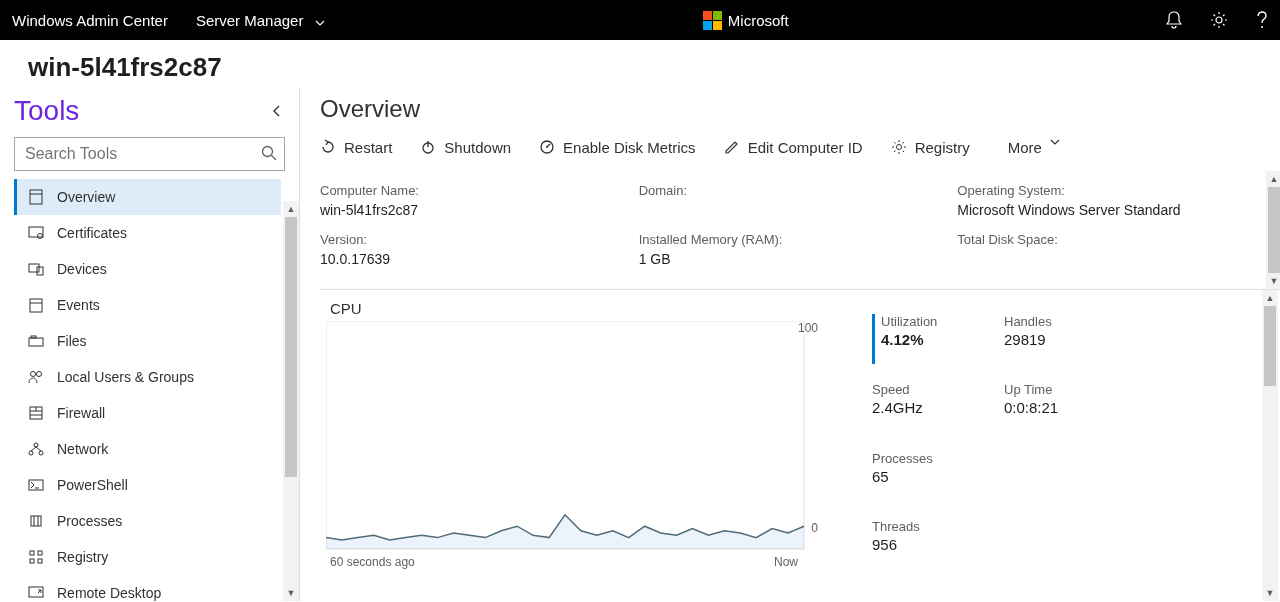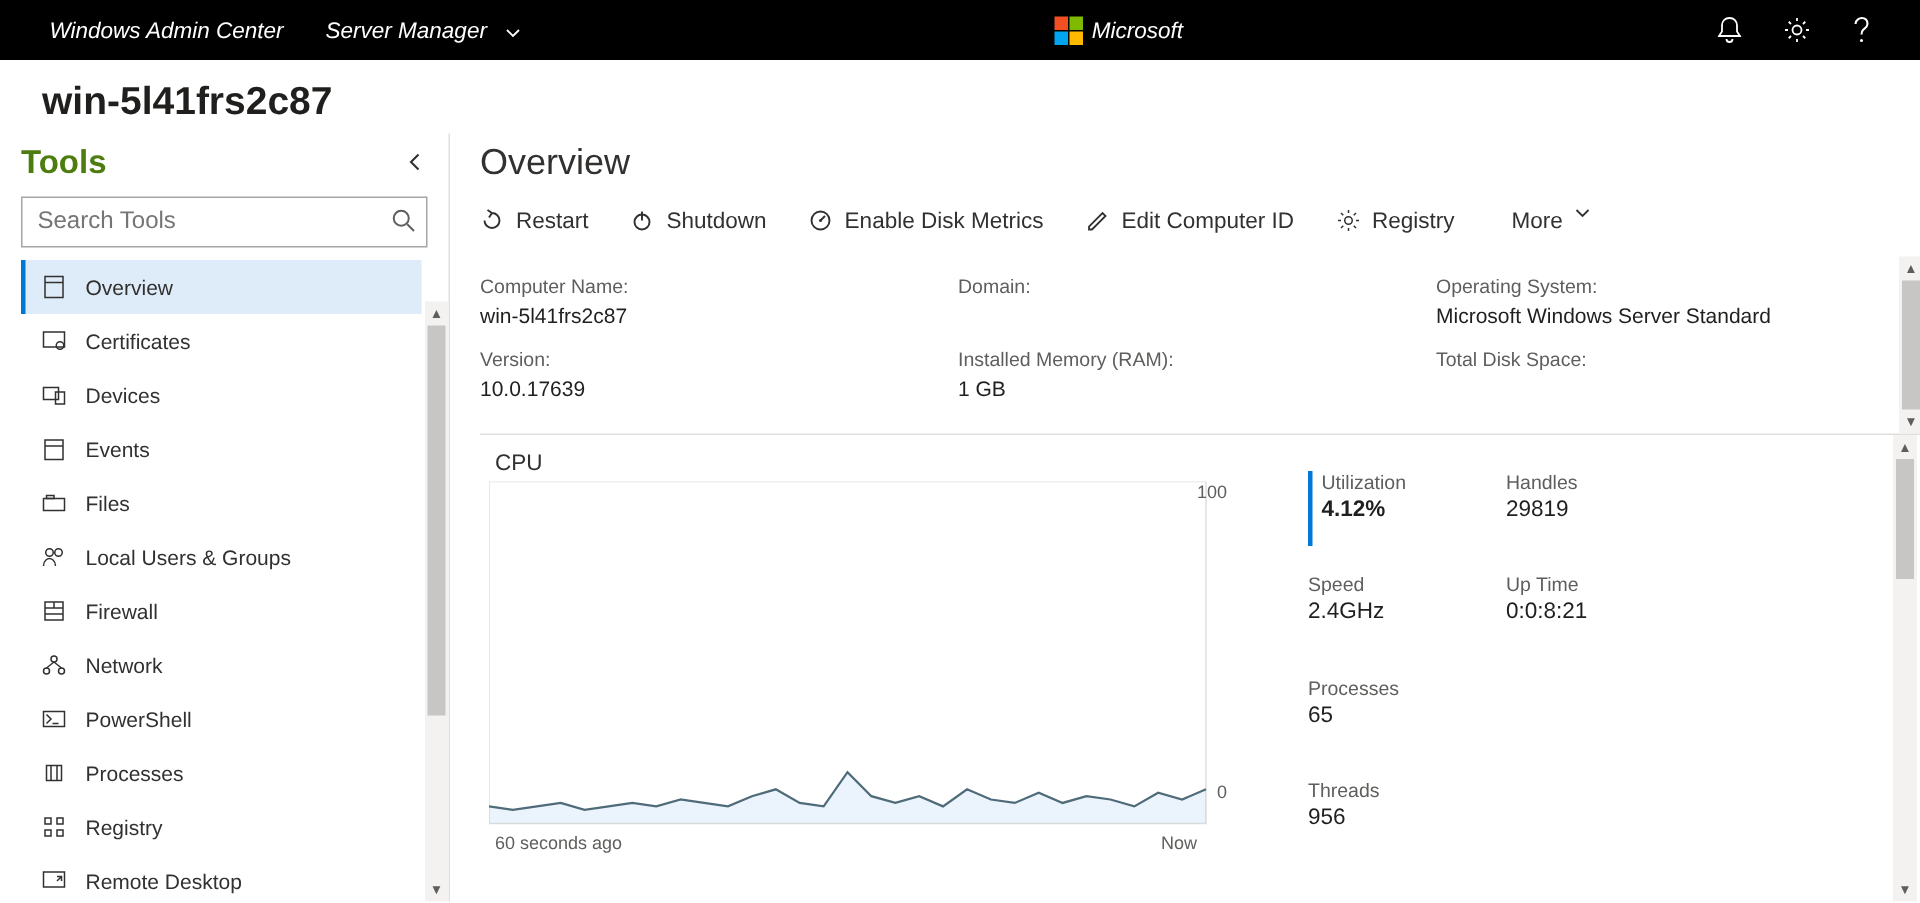--- a/index.html
+++ b/index.html
@@ -1,38 +1,38 @@
 <!DOCTYPE html>
 <html><head>
 <meta charset="utf-8">
 <style>
   * { box-sizing: border-box; margin: 0; padding: 0; }
   body { font-family: "Segoe UI", -apple-system, sans-serif; font-size: 14px; color: #323130; width: 1280px; height: 602px; overflow: hidden; background: #fff; }
   
   
-  .topbar { height: 40px; background: #000; color: #fff; display: flex; align-items: center; padding: 0 33px; font-style: italic; }
+  .topbar { height: 40px; background: #000; color: #fff; display: flex; align-items: center; padding: 0 12px; }
   .topbar-left { display: flex; align-items: center; gap: 28px; }
   .topbar-title { font-size: 15px; font-weight: 400; }
   .topbar-dropdown { font-size: 15px; display: flex; align-items: center; gap: 12px; cursor: pointer; }
   .topbar-center { flex: 1; display: flex; align-items: center; justify-content: center; gap: 6px; font-size: 15px; }
   .ms-logo { display: grid; grid-template-columns: 9px 9px; grid-template-rows: 9px 9px; gap: 1px; }
   .ms-logo > div:nth-child(1){background:#f25022;} .ms-logo > div:nth-child(2){background:#7fba00;}
   .ms-logo > div:nth-child(3){background:#00a4ef;} .ms-logo > div:nth-child(4){background:#ffb900;}
   .topbar-right { display: flex; align-items: center; gap: 28px; }
   .topbar-right svg { display:block; }
 
   
   .hostbar { padding: 12px 28px 6px 28px; }
   .hostbar h1 { font-size: 26px; font-weight: 700; color: #201f1e; }
 
   
   .main { display: flex; height: calc(602px - 40px - 50px); }
   .sidebar { width: 300px; border-right: 1px solid #e1dfdd; display:flex; flex-direction:column; padding: 6px 14px 0 14px; position:relative;}
   .sidebar-header { display:flex; align-items:center; justify-content:space-between; margin-bottom:10px;}
-  .sidebar-header h2 { font-size: 22px; font-weight: 700; color:#4d7c0f;}
+  .sidebar-header h2 { font-size: 28px; font-weight: 400; color:#6d28d9;}
   .collapse-chevron { width:18px; height:18px; display:flex; align-items:center; justify-content:center; cursor:pointer;}
   .search-wrap { position:relative; margin-bottom:8px;}
   .search-input { width:100%; height:34px; padding:6px 34px 6px 10px; font-size:16px; border:1px solid #a6a6a6; outline:none; color:#605e5c;}
   .search-icon { position:absolute; right:8px; top:8px; }
   .tool-list { flex:1; overflow-y:auto; padding-right:4px;}
   .tool-item { display:flex; align-items:center; gap:12px; height:36px; padding:0 10px; cursor:pointer; font-size:14px; color:#323130; border-left:3px solid transparent;}
   .tool-item.selected { background:#deecf9; border-left-color:#0078d4; }
   .tool-item .t-icon { width:18px; display:flex; justify-content:center; color:#323130;}
   
   .content { flex:1; padding: 6px 0 0 20px; overflow:hidden; display:flex; flex-direction:column; position:relative;}

